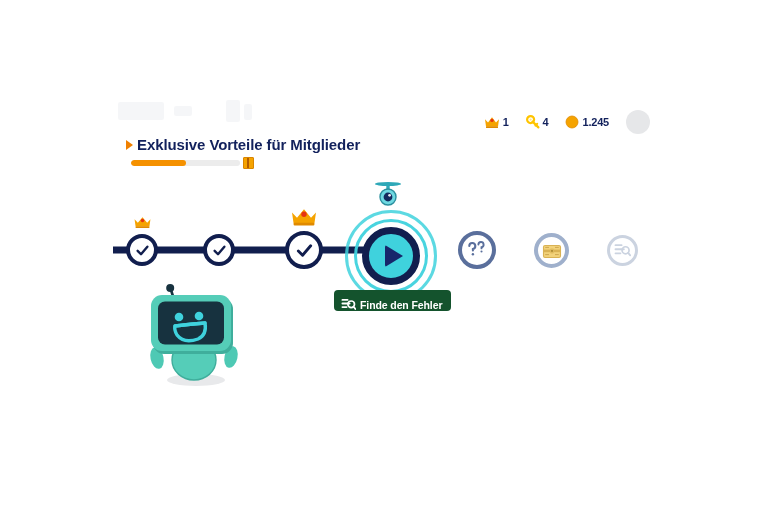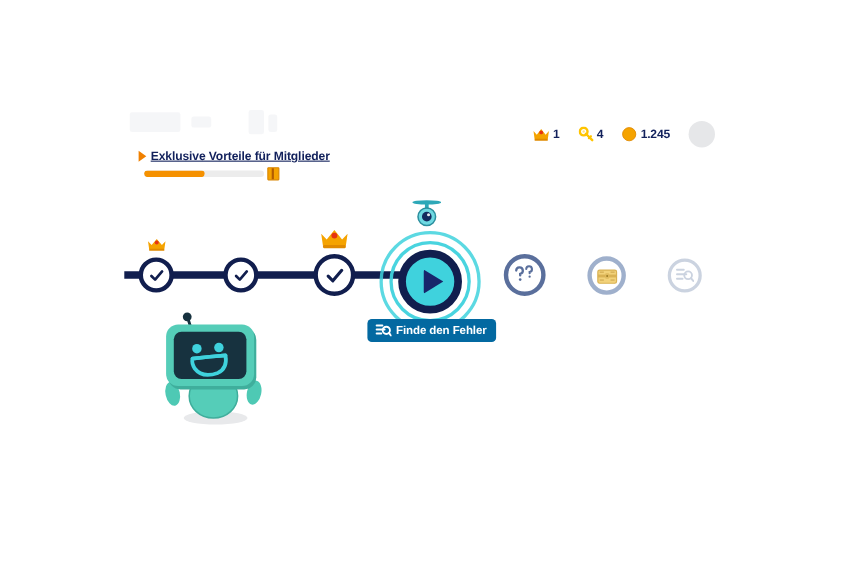--- a/index.html
+++ b/index.html
@@ -48,26 +48,25 @@
     gap: 4px;
   }
   #play-triangle-icon {
     width: 0; height: 0;
     border-left: 7px solid #f08000;
     border-top: 5px solid transparent;
     border-bottom: 5px solid transparent;
     flex: 0 0 auto;
   }
   #member-benefits-label {
-    font-size: 11px;
+    font-size: 15px;
     font-weight: bold;
     letter-spacing: -0.1px;
     color: #12215c;
     white-space: nowrap;
-    text-decoration: underline;
   }
   #progress-row {
     display: flex;
     align-items: center;
     gap: 3px;
     margin-top: 4px;
     margin-left: 5px;
   }
   #progress-track {
     position: relative;
@@ -213,24 +212,24 @@
     width: 36px;
     height: 32px;
   }
 
   
   #node-tooltip {
     position: absolute;
     left: 334px;
     top: 290px;
     height: 21px;
-    background: #0369a1;
+    background: #14532d;
     border-radius: 4px;
     display: flex;
-    align-items: center;
+    align-items: flex-end;
     gap: 4px;
     padding: 0 9px 0 7px;
     box-sizing: border-box;
     z-index: 10;
   }
   #node-tooltip-label {
     color: #ffffff;
     font-size: 10.5px;
     font-weight: bold;
     letter-spacing: -0.1px;

